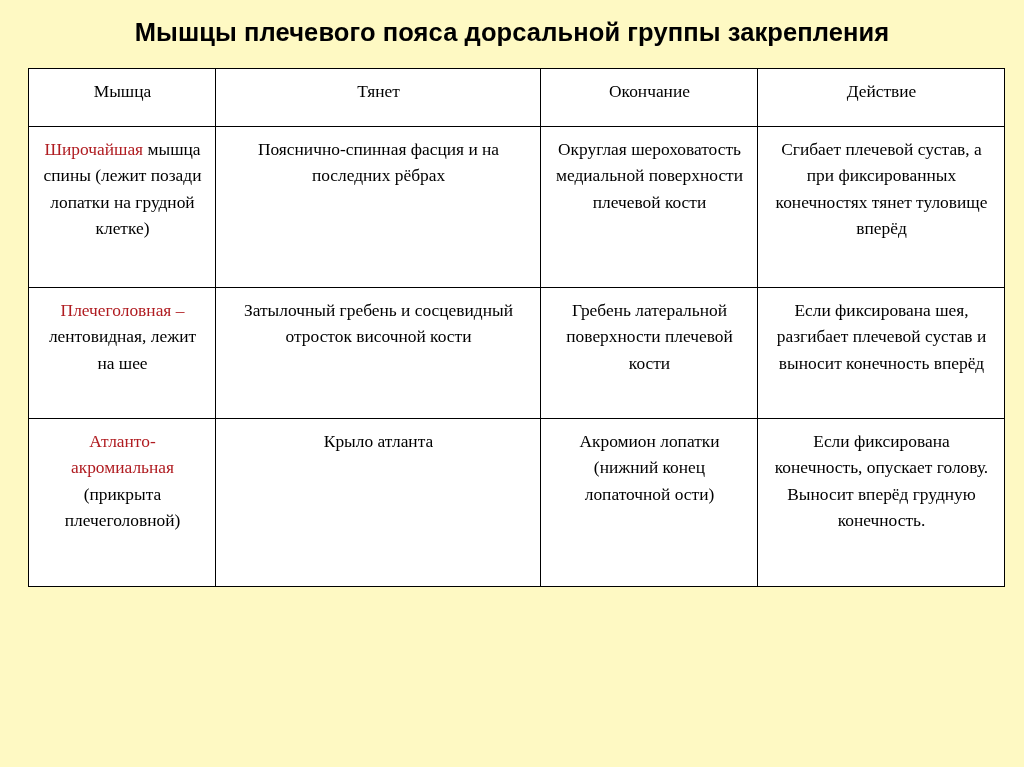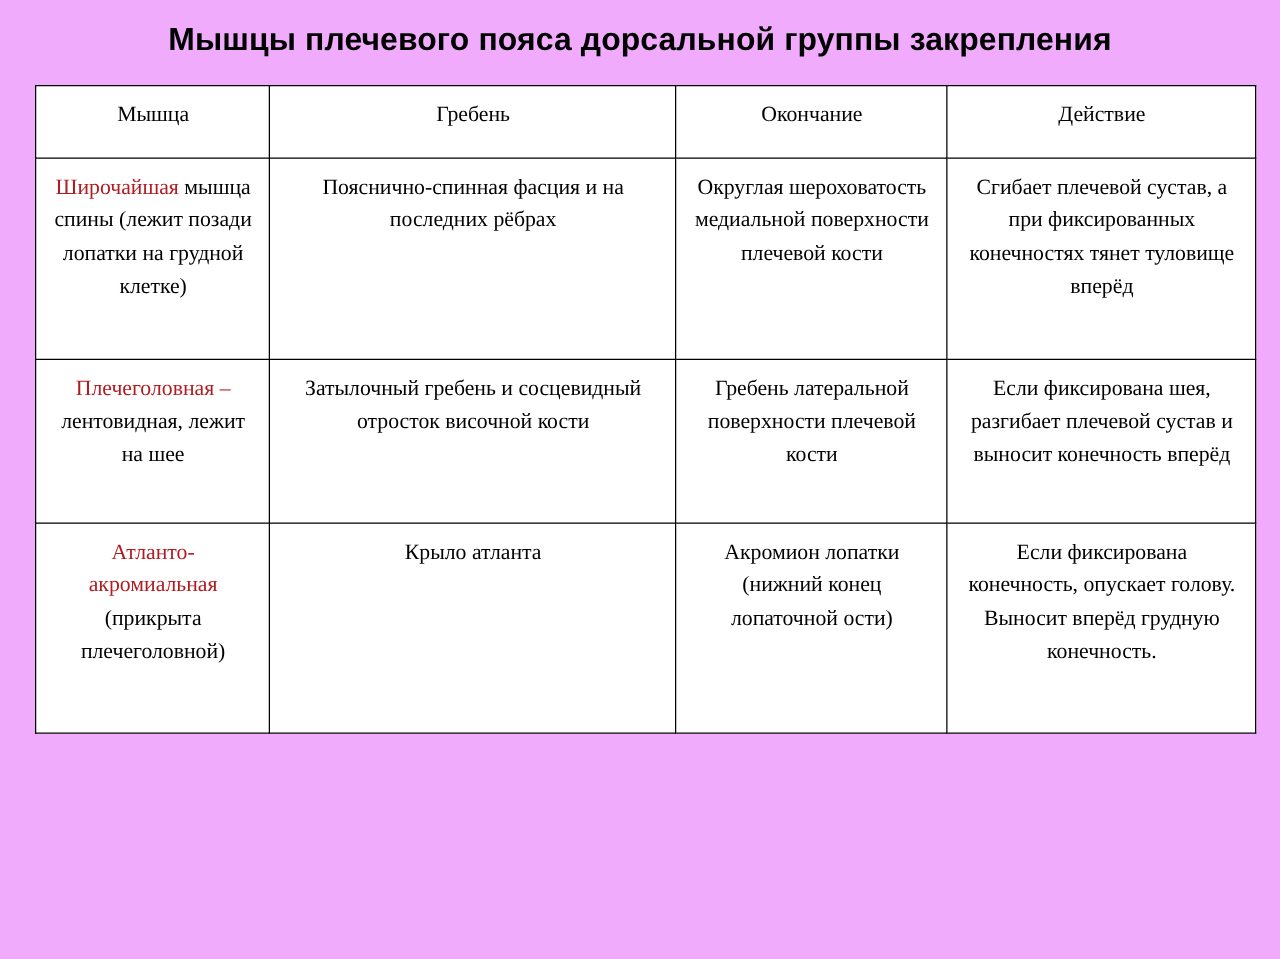--- a/index.html
+++ b/index.html
@@ -12,21 +12,21 @@
     height: 767px;
     overflow: hidden;
     font-family: "Liberation Serif", "DejaVu Serif", serif;
     color: #000000;
   }
 
   .page {
     position: relative;
     width: 1024px;
     height: 767px;
-    background: #f0abfc;
+    background: #fef9c3;
     box-sizing: border-box;
   }
 
   
   .doc-title {
     position: absolute;
     left: 0;
     top: 18px;
     width: 1024px;
     text-align: center;
@@ -98,21 +98,21 @@
   <table class="muscle-table">
     <colgroup>
       <col class="col-muscle">
       <col class="col-origin">
       <col class="col-insert">
       <col class="col-action">
     </colgroup>
     <thead>
       <tr>
         <th>Мышца</th>
-        <th>Гребень</th>
+        <th>Тянет</th>
         <th>Окончание</th>
         <th>Действие</th>
       </tr>
     </thead>
     <tbody>
 
 
 
       <tr class="r2">
         <td>

